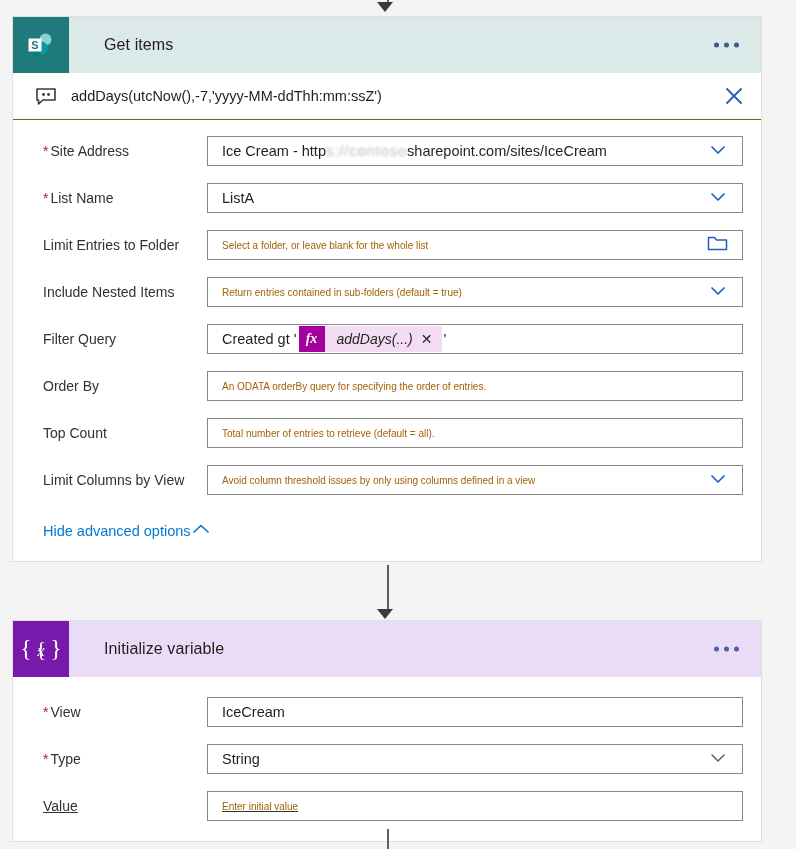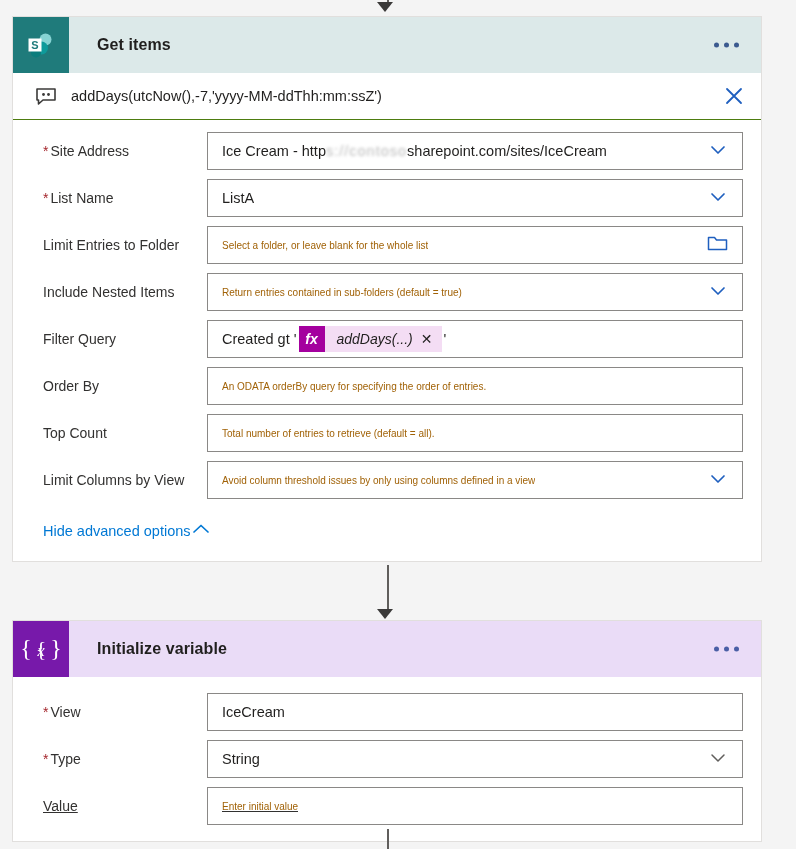--- a/index.html
+++ b/index.html
@@ -69,23 +69,22 @@
     display: flex;
     align-items: center;
     justify-content: center;
   }
   .card-icon.sp { background: #1f7b7b; }
   .card-icon.iv { background: #7719aa; }
 
   .card-title {
     font-size: 16px;
     color: #201f1e;
-    margin-left: 28px;
+    margin-left: 35px;
     letter-spacing: .1px;
-    font-weight: bold;
   }
 
   .ellipsis-btn {
     position: absolute;
     right: 16px;
     top: 50%;
     transform: translateY(-50%);
     display: flex;
     gap: 5px;
     padding: 6px;
@@ -149,21 +148,21 @@
     padding-left: 12px;
     box-sizing: border-box;
     line-height: 1.2;
   }
   .req {
     color: #a4262c;
     margin-right: 2px;
   }
   .field {
     flex: 1;
-    height: 38px;
+    height: 30px;
     border: 1px solid #8a8886;
     background: #fff;
     display: flex;
     align-items: center;
     padding: 0 8px 0 14px;
     box-sizing: border-box;
     position: relative;
   }
   .field .val {
     font-size: 14.5px;
@@ -211,21 +210,21 @@
     color: #201f1e;
   }
   .token .fx {
     width: 26px;
     height: 26px;
     background: #a4009e;
     color: #fff;
     display: flex;
     align-items: center;
     justify-content: center;
-    font-family: Liberation Sans, sans-serif;
+    font-family: Liberation Serif, serif;
     font-style: italic;
     font-size: 14px;
     font-weight: bold;
   }
   .token .tok-label {
     padding: 0 8px 0 12px;
     white-space: nowrap;
     font-style: italic;
   }
   .token .tok-x {

